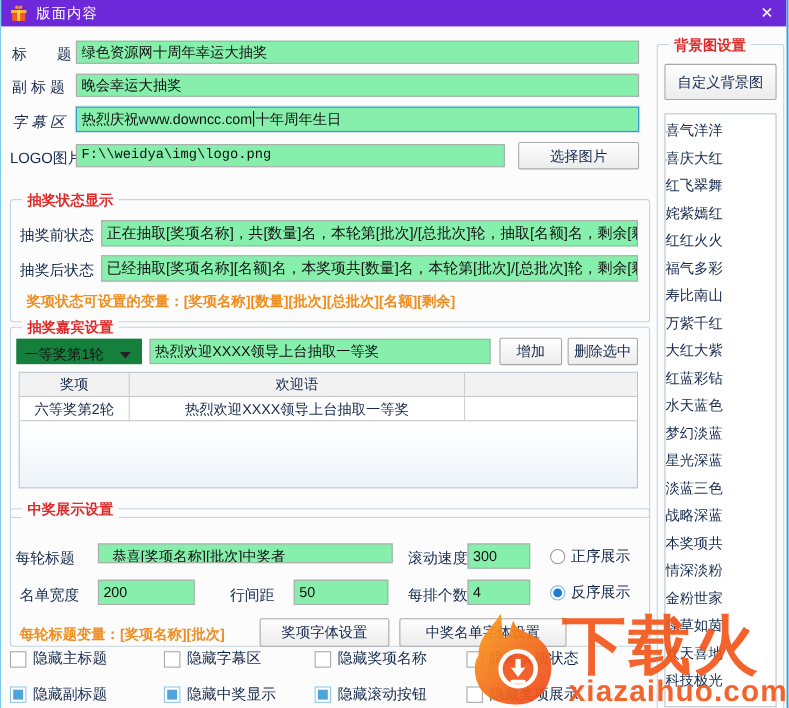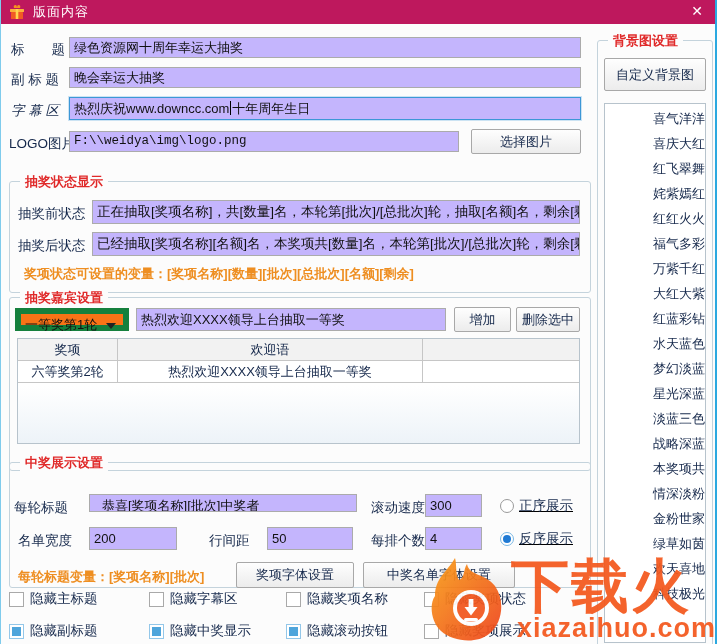--- a/index.html
+++ b/index.html
@@ -1,62 +1,62 @@
 <!DOCTYPE html>
 <html><head>
 <meta charset="utf-8">
 <style>
   * { margin:0; padding:0; box-sizing:border-box; }
   html,body { width:717px; height:644px; }
   body { font-family:"Liberation Sans","DejaVu Sans",sans-serif; background:#e8e8e8; }
   .window { position:relative; width:717px; height:644px; background:#fcfcfc; overflow:hidden;
             border-left:1px solid #7fcbec; border-right:2px solid #2ba9e0; }
   
-  .titlebar { position:absolute; left:0; top:0; width:100%; height:24px; background:#be185d;
+  .titlebar { position:absolute; left:0; top:0; width:100%; height:24px; background:#6d28d9;
               display:flex; align-items:center; padding:0 8px; }
   .titlebar .app-icon { width:16px; height:16px; margin-right:8px; display:inline-block; }
   .titlebar .title { color:#ffffff; font-size:13px; letter-spacing:1px; }
   .titlebar .close { position:absolute; right:12px; top:3px; color:#ffffff; font-size:14px;
                      font-weight:bold; cursor:pointer; }
   
   .lbl { position:absolute; color:#15284b; font-size:13.5px; white-space:nowrap; }
-  .inp { position:absolute; background:#c4b5fd; border:1px solid #ababab; font-size:13px;
+  .inp { position:absolute; background:#86efac; border:1px solid #ababab; font-size:13px;
          color:#111111; line-height:19px; padding:0 4px; overflow:hidden; white-space:nowrap; }
   .inp.focus { border:1px solid #3c97d6; box-shadow:0 0 0 1px rgba(60,151,214,.25); }
   .btn { position:absolute; background:linear-gradient(#fefefe,#ececec); border:1px solid #a8a8a8;
          border-radius:2px; color:#15284b; font-size:13px; text-align:center; cursor:pointer;
          display:flex; align-items:center; justify-content:center; }
   .grp { position:absolute; border:1px solid #c4d3dc; border-radius:3px; }
   .gtitle { position:absolute; top:-9px; left:10px; background:#fcfcfc; padding:0 5px;
             color:#e02a2a; font-size:13px; font-weight:bold; white-space:nowrap; }
   .note { position:absolute; color:#ee8e21; font-size:13px; font-weight:bold; white-space:nowrap; }
   
-  .select { position:absolute; background:#f97316; border:6px solid #15803d; font-size:13px;
+  .select { position:absolute; background:#15803d; border:3px solid #15803d; font-size:13px;
             color:#111; line-height:21px; padding:0 4px; cursor:pointer; }
   .select .arr { position:absolute; right:7px; top:9px; width:0; height:0;
                  border-left:5px solid transparent; border-right:5px solid transparent;
                  border-top:6px solid #222; }
   
   .tbl { position:absolute; border:1px solid #b7c3cc; background:linear-gradient(#ffffff 45%,#edf3f8); }
   .trow { display:flex; height:22px; }
   .tcell { border-right:1px solid #c6c6c6; border-bottom:1px solid #c6c6c6; font-size:13px;
            color:#15284b; display:flex; align-items:center; justify-content:center;
            overflow:hidden; white-space:nowrap; }
   .tcell:last-child { border-right:none; }
   .thead .tcell { background:#f2f2f2; }
   
   .listbox { position:absolute; background:#ffffff; border:1px solid #b7c3cc; overflow:hidden; }
-  .li { height:25px; line-height:25px; text-align:right; font-size:13px; color:#15284b; cursor:pointer; }
+  .li { height:25px; line-height:25px; text-align:left; font-size:13px; color:#15284b; cursor:pointer; }
   
   .chkcell { position:absolute; display:flex; align-items:center; cursor:pointer; }
   .chk { width:15px; height:15px; border:1px solid #a9a9a9; background:#ffffff; margin-right:6px; }
   .chkcell.on .chk { border:1px solid #93c7e9; padding:2px; }
   .chkcell.on .chk::after { content:""; display:block; width:9px; height:9px; background:#4fa5db; }
   .chkcell .clabel { font-size:13.5px; color:#15284b; }
-  .radcell { position:absolute; display:flex; align-items:center; cursor:pointer;text-decoration:underline; }
+  .radcell { position:absolute; display:flex; align-items:center; cursor:pointer; }
   .rad { width:14px; height:14px; border-radius:50%; border:1px solid #9a9a9a; background:#fff;
          margin-right:5px; display:flex; align-items:center; justify-content:center; }
   .radcell.on .rad { border:1px solid #7ab8e4; }
   .radcell.on .rad::after { content:""; width:8px; height:8px; border-radius:50%; background:#1f7ad4; }
   .radcell .rlabel { font-size:13.5px; color:#15284b; }
   
   .caret { display:inline-block; width:1px; height:14px; background:#000; vertical-align:-2px; margin:0 1px; }
   
   .watermark { position:absolute; left:424px; top:556px; width:293px; height:88px; z-index:50;
                opacity:.93; pointer-events:none; }
@@ -101,20 +101,21 @@
     <span class="gtitle">背景图设置</span>
     <div class="btn" style="left:6px; top:17px; width:102px; height:33px;">自定义背景图</div>
     <div class="listbox" style="left:6px; top:62px; width:102px; height:540px;">
       <div style="height:2px;"></div>
       <div class="li">喜气洋洋</div>
       <div class="li">喜庆大红</div>
       <div class="li">红飞翠舞</div>
       <div class="li">姹紫嫣红</div>
       <div class="li">红红火火</div>
       <div class="li">福气多彩</div>
+      <div class="li">寿比南山</div>
       <div class="li">万紫千红</div>
       <div class="li">大红大紫</div>
       <div class="li">红蓝彩钻</div>
       <div class="li">水天蓝色</div>
       <div class="li">梦幻淡蓝</div>
       <div class="li">星光深蓝</div>
       <div class="li">淡蓝三色</div>
       <div class="li">战略深蓝</div>
       <div class="li">本奖项共</div>
       <div class="li">情深淡粉</div>

